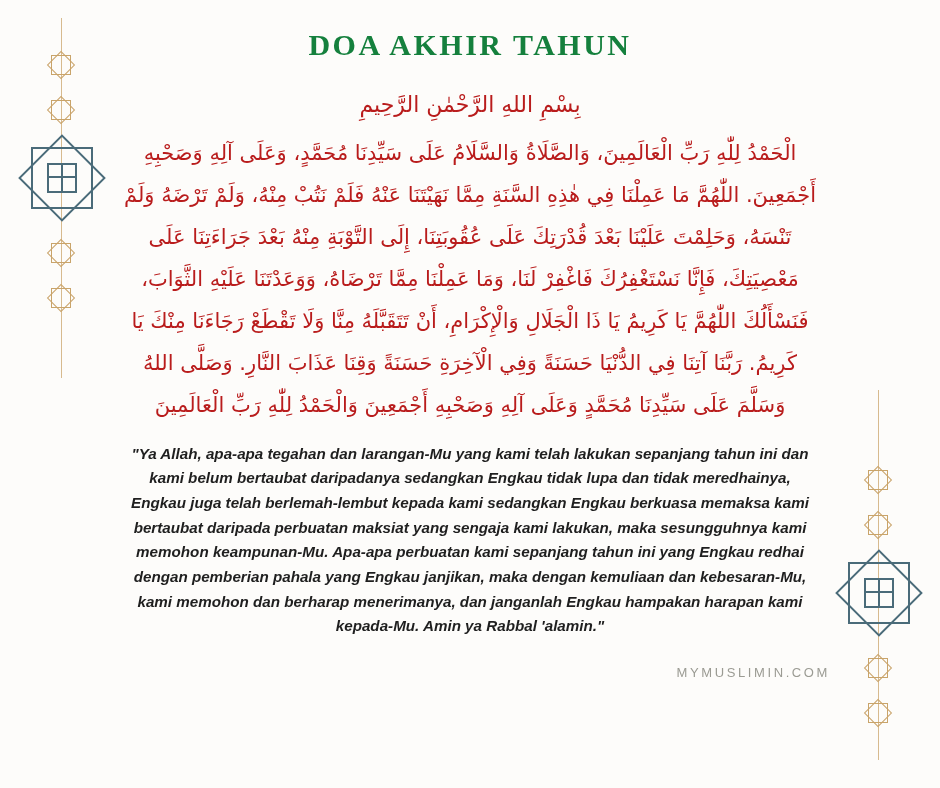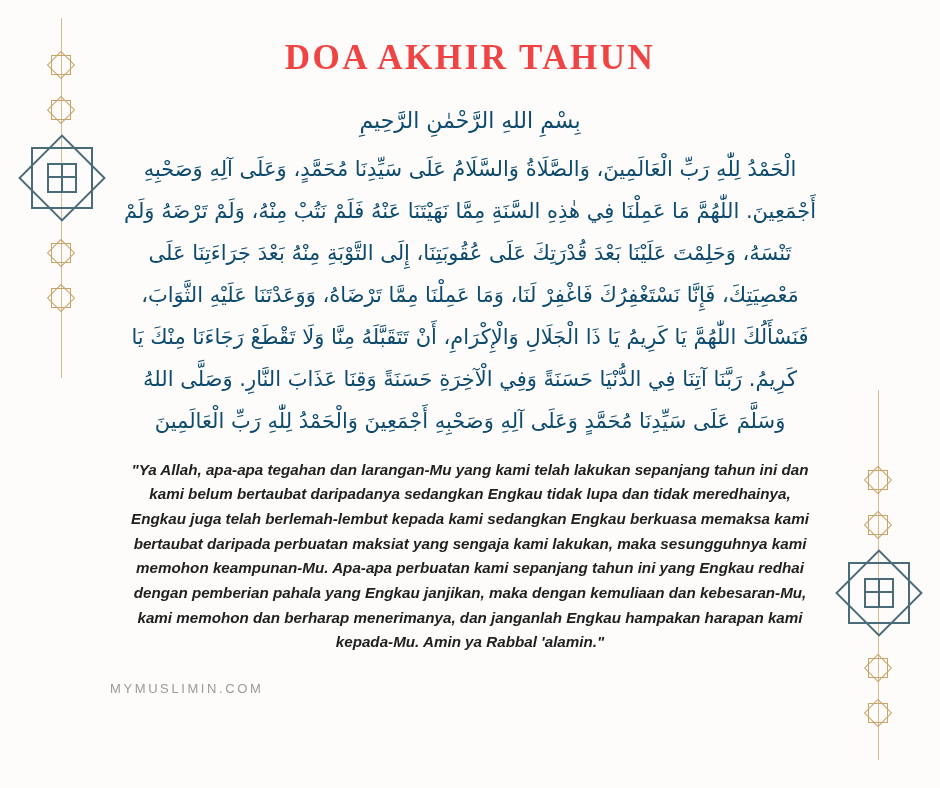--- a/index.html
+++ b/index.html
@@ -96,33 +96,33 @@
   .content {
     position: absolute;
     left: 110px;
     top: 0;
     width: 720px;
     height: 788px;
   }
 
   .title {
     text-align: center;
-    margin-top: 38px;
+    margin-top: 28px;
     font-family: "Liberation Serif", serif;
-    font-size: 35px;
+    font-size: 30px;
     font-weight: bold;
     letter-spacing: 2.5px;
-    color: #ef4444;
+    color: #15803d;
   }
 
   .arabic {
     direction: rtl;
     text-align: center;
     font-family: "DejaVu Sans", "Liberation Serif", serif;
-    color: #0c4a6e;
+    color: #b91c1c;
     margin: 22px auto 0 auto;
     width: 700px;
   }
   .arabic .bismillah {
     font-size: 22px;
     line-height: 1.9;
   }
   .arabic .body {
     font-size: 21px;
     line-height: 2.0;
@@ -136,21 +136,21 @@
     font-family: "Liberation Sans", sans-serif;
     font-style: italic;
     font-weight: bold;
     font-size: 15.2px;
     line-height: 1.62;
     color: #1f1f1f;
   }
 
   .footer {
     margin-top: 26px;
-    text-align: left;
+    text-align: right;
     font-family: "Liberation Sans", sans-serif;
     font-size: 13px;
     letter-spacing: 2.6px;
     color: #9b9b93;
   }
 </style>
 </head>
 <body>
 
 <div class="page">

